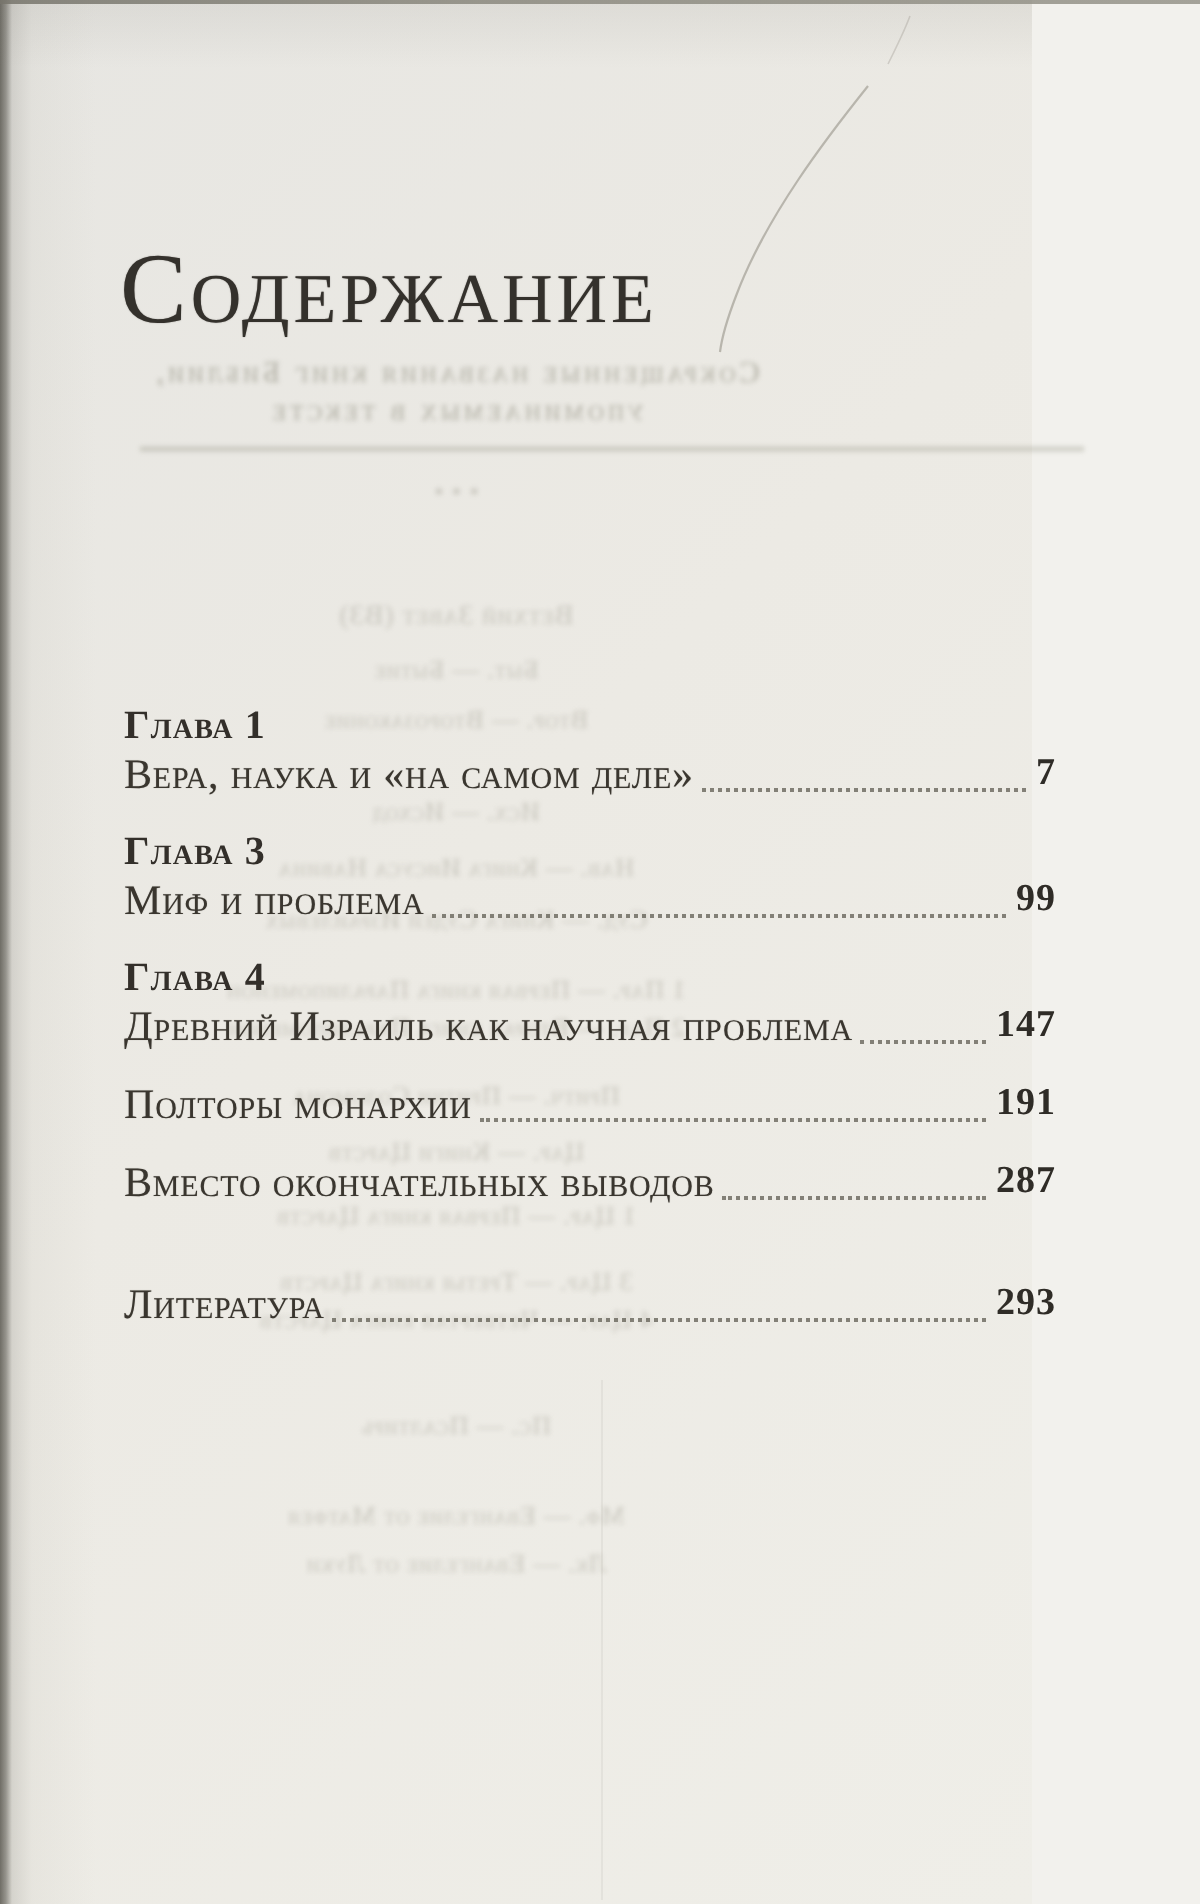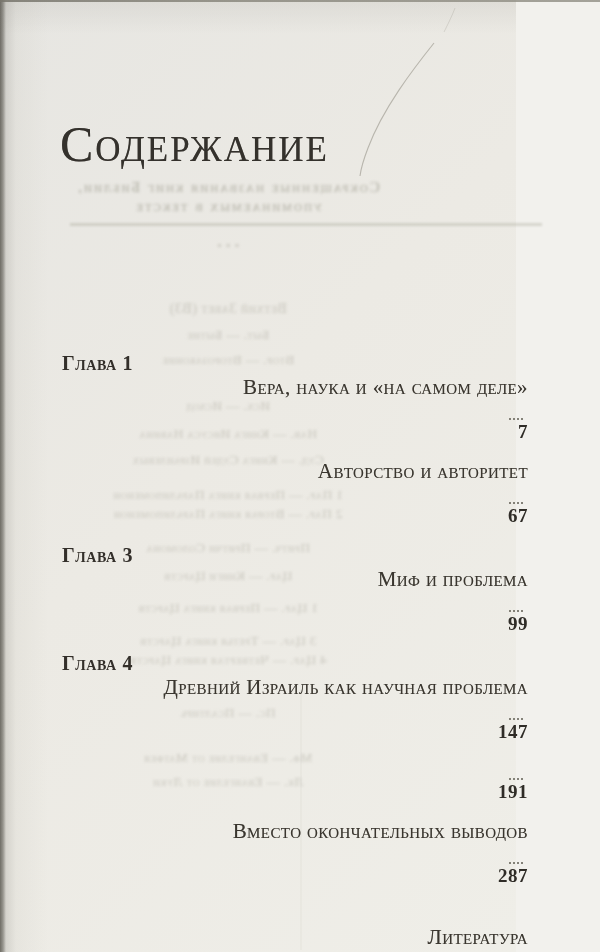--- a/index.html
+++ b/index.html
@@ -42,21 +42,21 @@
   .ghost-streak{
     position:absolute;left:60px;width:472px;height:3px;
     background:rgba(145,142,124,.28);filter:blur(1px);
   }
   
   .toc{position:absolute;left:62px;width:466px;top:351px;color:#38352f;}
   .toc-entry{margin:0 0 15px 0;}
   .toc-chapter{
     font-weight:700;font-size:20px;line-height:24px;letter-spacing:.6px;color:#332f2a;
   }
-  .toc-row{display:flex;align-items:flex-end;line-height:24px;flex-direction:column;}
+  .toc-row{display:flex;line-height:24px;}
   .toc-title{
     font-size:21px;letter-spacing:.4px;color:#3a362f;white-space:nowrap;
     text-shadow:0 0 .5px rgba(58,54,47,.4);
   }
   .leader{
     flex:1 1 auto;min-width:14px;margin:0 5px 0 4px;
     border-bottom:2px dotted rgba(95,92,82,.75);
     height:19px;
   }
   .toc-page{
@@ -108,25 +108,20 @@
     <div class="toc-entry">
       <div class="toc-chapter sc">Глава 1</div>
       <div class="toc-row">
         <span class="toc-title sc">Вера, наука и «на самом деле»</span>
         <span class="leader"></span>
         <span class="toc-page">7</span>
       </div>
     </div>
 
     <div class="toc-entry">
-      <div class="toc-row">
-        <span class="toc-title sc">Авторство и авторитет</span>
-        <span class="leader"></span>
-        <span class="toc-page">67</span>
-      </div>
     </div>
 
     <div class="toc-entry">
       <div class="toc-chapter sc">Глава 3</div>
       <div class="toc-row">
         <span class="toc-title sc">Миф и проблема</span>
         <span class="leader"></span>
         <span class="toc-page">99</span>
       </div>
     </div>
@@ -135,20 +130,21 @@
       <div class="toc-chapter sc">Глава 4</div>
       <div class="toc-row">
         <span class="toc-title sc">Древний Израиль как научная проблема</span>
         <span class="leader"></span>
         <span class="toc-page">147</span>
       </div>
     </div>
 
     <div class="toc-entry">
       <div class="toc-row">
+        <span class="toc-title sc">Полторы монархии</span>
         <span class="leader"></span>
         <span class="toc-page">191</span>
       </div>
     </div>
 
     <div class="toc-row toc-extra-1">
       <span class="toc-title sc">Вместо окончательных выводов</span>
       <span class="leader"></span>
       <span class="toc-page">287</span>
     </div>

